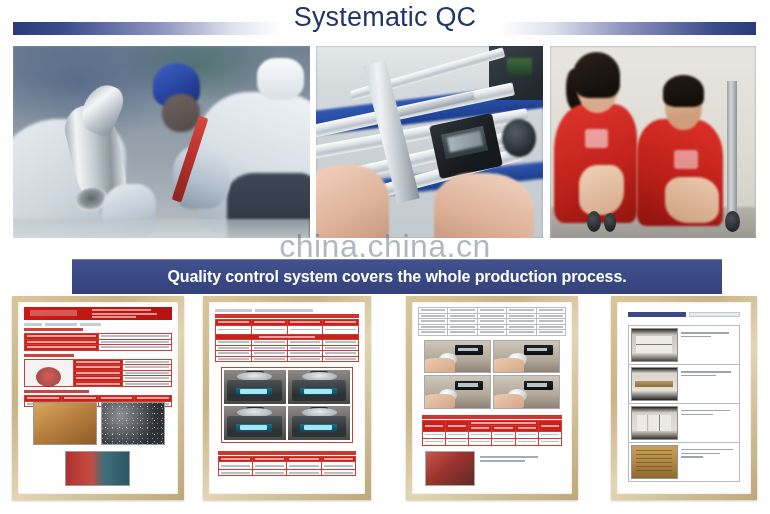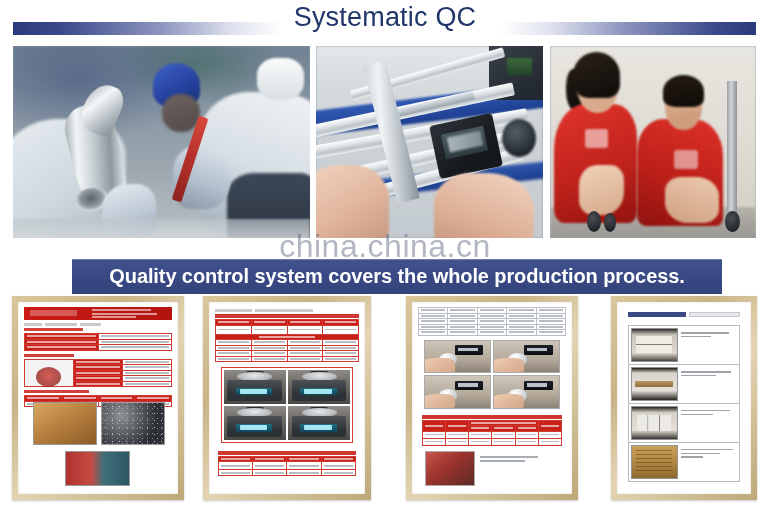--- a/index.html
+++ b/index.html
@@ -355,21 +355,21 @@
     width: 650px; height: 35px;
     background: linear-gradient(to bottom, #41538f 0%, #3a4a85 45%, #334279 100%);
     box-shadow: 0 1px 0 rgba(255,255,255,.25) inset;
     z-index: 7;
     display: flex;
     align-items: center;
     justify-content: center;
   }
   .banner-text {
     color: #ffffff;
-    font-size: 20px;
+    font-size: 16px;
     font-weight: bold;
     white-space: nowrap;
     letter-spacing: -0.1px;
   }
 
   
   .docs-row {
     position: absolute;
     left: 0; top: 296px;
     width: 770px; height: 206px;

